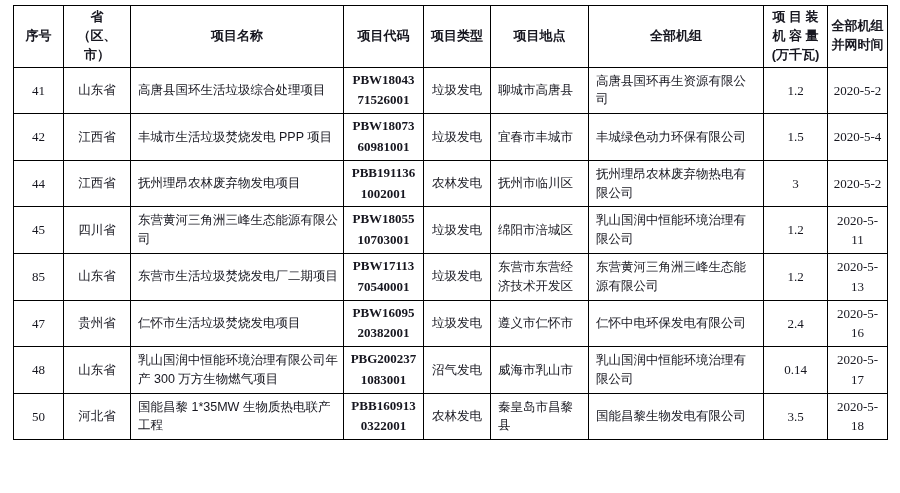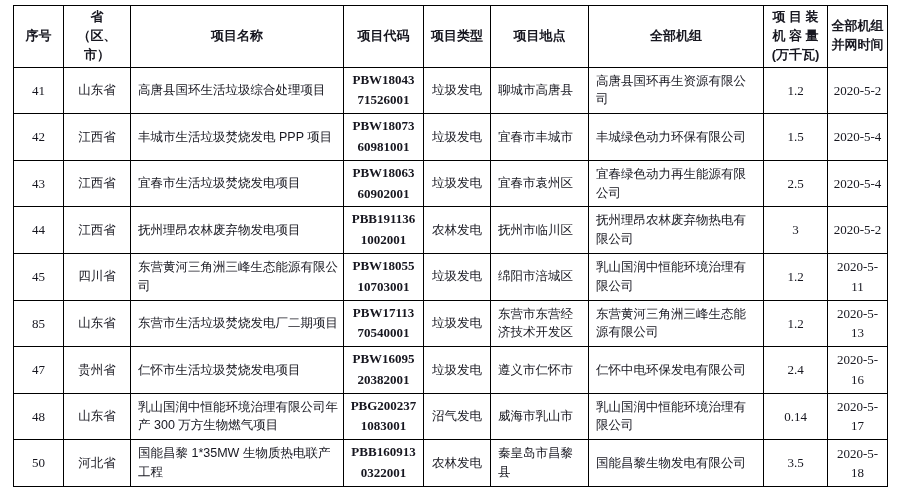--- a/index.html
+++ b/index.html
@@ -96,32 +96,20 @@
         <td class="c-left">丰城市生活垃圾焚烧发电 PPP 项目</td>
         <td class="c-center c-serif c-code">PBW18073
 60981001</td>
         <td class="c-center">垃圾发电</td>
         <td class="c-left">宜春市丰城市</td>
         <td class="c-left">丰城绿色动力环保有限公司</td>
         <td class="c-center c-serif">1.5</td>
         <td class="c-center c-serif">2020-5-4</td>
       </tr>
       <tr>
-        <td class="c-center c-serif">43</td>
-        <td class="c-center">江西省</td>
-        <td class="c-left">宜春市生活垃圾焚烧发电项目</td>
-        <td class="c-center c-serif c-code">PBW18063
-60902001</td>
-        <td class="c-center">垃圾发电</td>
-        <td class="c-left">宜春市袁州区</td>
-        <td class="c-left">宜春绿色动力再生能源有限公司</td>
-        <td class="c-center c-serif">2.5</td>
-        <td class="c-center c-serif">2020-5-4</td>
-      </tr>
-      <tr>
         <td class="c-center c-serif">44</td>
         <td class="c-center">江西省</td>
         <td class="c-left">抚州理昂农林废弃物发电项目</td>
         <td class="c-center c-serif c-code">PBB191136
 1002001</td>
         <td class="c-center">农林发电</td>
         <td class="c-left">抚州市临川区</td>
         <td class="c-left">抚州理昂农林废弃物热电有限公司</td>
         <td class="c-center c-serif">3</td>
         <td class="c-center c-serif">2020-5-2</td>

